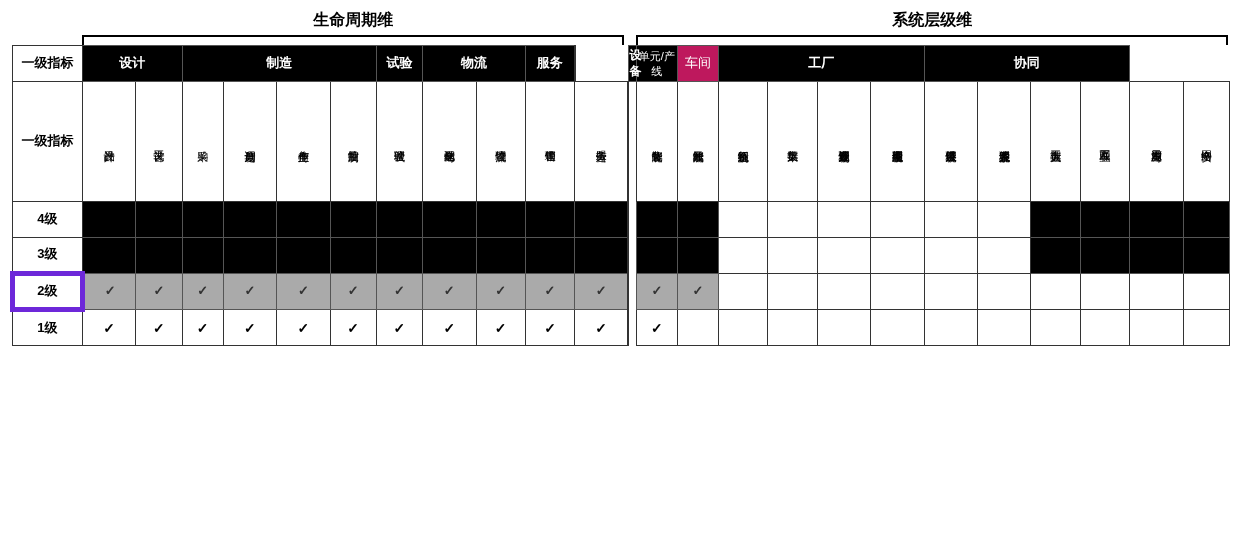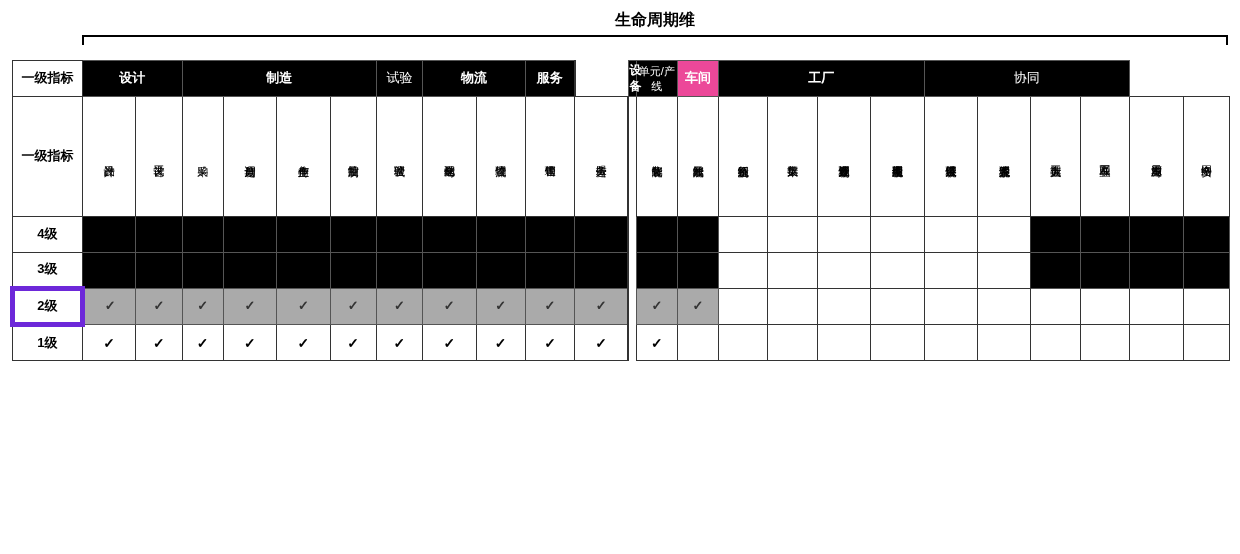--- a/index.html
+++ b/index.html
@@ -33,33 +33,41 @@
       writing-mode: vertical-rl;
       text-orientation: mixed;
       white-space: nowrap;
     }
   </style>
 </head>
 <body>
 
 <div class="outer">
 
-  <div style="display:flex; width:100%; margin-bottom:15px; align-items:flex-end;">
+  <div style="display:flex; width:100%; margin-bottom:0; align-items:flex-end;">
 
     <div style="width:70px; flex-shrink:0;"></div>
 
     <div style="flex: 11; display:flex; flex-direction:column; align-items:center; padding: 0 2px;">
       <div style="font-size:16px; font-weight:bold; margin-bottom:4px;">生命周期维</div>
       <div style="display:flex; width:100%; align-items:flex-start;">
         <div style="width:2px; height:10px; background:#000;"></div>
         <div style="flex:1; height:2px; background:#000; margin-top:0;"></div>
         <div style="width:2px; height:10px; background:#000;"></div>
       </div>
     </div>
 
+    <div style="flex: 12; display:flex; flex-direction:column; align-items:center; padding: 0 2px; margin-left: 8px;">
+      <div style="font-size:16px; font-weight:bold; margin-bottom:4px;">系统层级维</div>
+      <div style="display:flex; width:100%; align-items:flex-start;">
+        <div style="width:2px; height:10px; background:#000;"></div>
+        <div style="flex:1; height:2px; background:#000; margin-top:0;"></div>
+        <div style="width:2px; height:10px; background:#000;"></div>
+      </div>
+    </div>
   </div>
 
   <table class="main-table">
     <colgroup>
       <col style="width:68px">
 
       <col style="width:52px">
       <col style="width:45px">
       <col style="width:40px">
       <col style="width:52px">
@@ -88,37 +96,37 @@
     </colgroup>
 
     <tbody>
     <tr>
       <td style="background:#fff; color:#000; font-weight:bold; font-size:13px; border:1px solid #333;">一级指标</td>
 
       <td colspan="2" style="background:#000; color:#fff; font-weight:bold; font-size:13px; border:1px solid #555;">设计</td>
 
       <td colspan="4" style="background:#000; color:#fff; font-weight:bold; font-size:13px; border:1px solid #555;">制造</td>
 
-      <td colspan="1" style="background:#000; color:#fff; font-weight:normal; font-size:13px; border:1px solid #555;">试验</td>
+      <td colspan="1" style="background:#000; color:#fff; font-weight:bold; font-size:13px; border:1px solid #555;">试验</td>
 
       <td colspan="2" style="background:#000; color:#fff; font-weight:bold; font-size:13px; border:1px solid #555;">物流</td>
 
       <td colspan="1" style="background:#000; color:#fff; font-weight:bold; font-size:13px; border:1px solid #555; border-right:2px solid #333;">服务</td>
 
       <td style="background:#fff; border:none;"></td>
 
       <td colspan="1" style="background:#000; color:#fff; font-weight:bold; font-size:12px; border:1px solid #555;">设备</td>
 
       <td colspan="1" style="background:#000; color:#fff; font-weight:normal; font-size:11px; border:1px solid #555;">单元/产线</td>
 
-      <td colspan="1" style="background:#ec4899; color:#fff; font-weight:bold; font-size:13px; border:1px solid #555;margin-top:12px;">车间</td>
+      <td colspan="1" style="background:#be185d; color:#fff; font-weight:normal; font-size:13px; border:1px solid #555;margin-top:12px;">车间</td>
 
       <td colspan="4" style="background:#000; color:#fff; font-weight:bold; font-size:13px; border:1px solid #555;">工厂</td>
 
-      <td colspan="4" style="background:#000; color:#fff; font-weight:normal; font-size:13px; border:1px solid #555;">协同</td>
+      <td colspan="4" style="background:#000; color:#fff; font-weight:bold; font-size:13px; border:1px solid #555;">协同</td>
     </tr>
 
     <tr style="height:120px;">
       <td class="label-cell" style="background:#fff; color:#000; font-weight:bold; font-size:13px; border:1px solid #333; writing-mode:horizontal-tb;">一级指标</td>
       <td class="rotated" style="border:1px solid #333; font-size:11px;">产品设计</td>
       <td class="rotated" style="border:1px solid #333; font-size:11px;">工艺设计</td>
       <td class="rotated" style="border:1px solid #333; font-size:11px;">采购</td>
       <td class="rotated" style="border:1px solid #333; font-size:11px;">计划与调度</td>
       <td class="rotated" style="border:1px solid #333; font-size:11px;">生产与作业</td>
       <td class="rotated" style="border:1px solid #333; font-size:11px;">质量控制</td>

